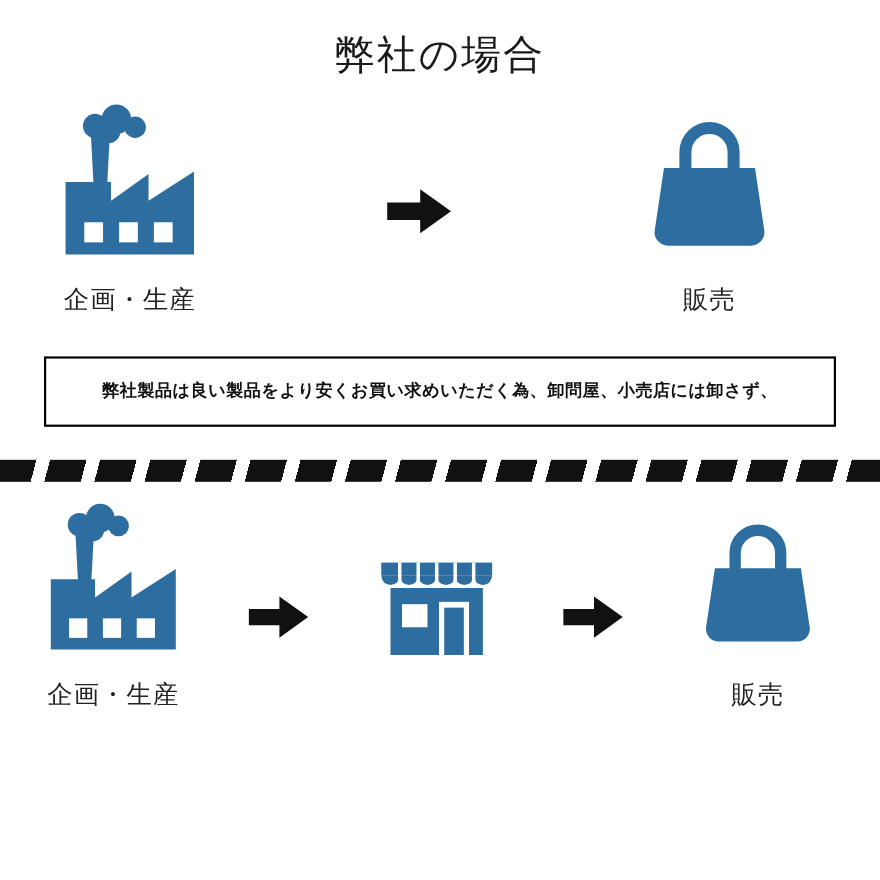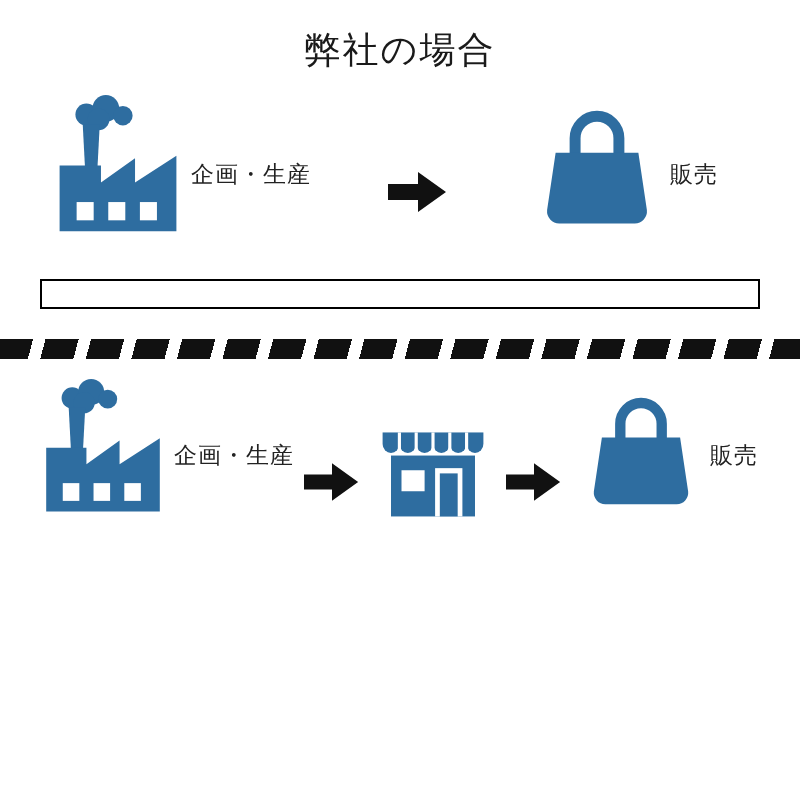--- a/index.html
+++ b/index.html
@@ -17,21 +17,21 @@
     margin:0;padding-top:26px;
     text-align:center;
     font-size:36px;font-weight:normal;color:#1a1a1a;
     letter-spacing:2px;
   }
   .flow{
     display:flex;align-items:flex-start;justify-content:space-between;
   }
   .flow.top{margin-top:16px;padding:0 82px 0 45px;}
   .flow.bottom{margin-top:14px;padding:0 42px 0 32px;}
-  .step{display:flex;flex-direction:row;align-items:center;}
+  .step{display:flex;flex-direction:column;align-items:center;}
   .icon-box{display:flex;align-items:flex-end;justify-content:center;}
   .flow.top .icon-box{height:152px;}
   .flow.bottom .icon-box{height:150px;}
   .step-label{
     margin-top:14px;
     font-size:23px;color:#222222;letter-spacing:1px;
     white-space:nowrap;
   }
   .arrow-icon{flex:0 0 auto;}
   .flow.top .arrow-icon{margin-top:78px;}
@@ -105,20 +105,21 @@
             <path class="handle-stroke" d="M42,56 V38 a18,18 0 0 1 36,0 V56"></path>
             <path class="blue-fill" d="M26,50 H94 L101,97 A10,10 0 0 1 91,108 H29 A10,10 0 0 1 19,97 Z"></path>
           </svg>
         </div>
         <div class="step-label">販売</div>
       </div>
 
     </div>
 
     <div class="note-box">
+      <p>弊社製品は良い製品をより安くお買い求めいただく為、卸問屋、小売店には卸さず、</p>
     </div>
   </section>
 
   <div class="stripe-divider"></div>
 
   <section class="section">
 
     <div class="flow bottom">
 
       <div class="step">

